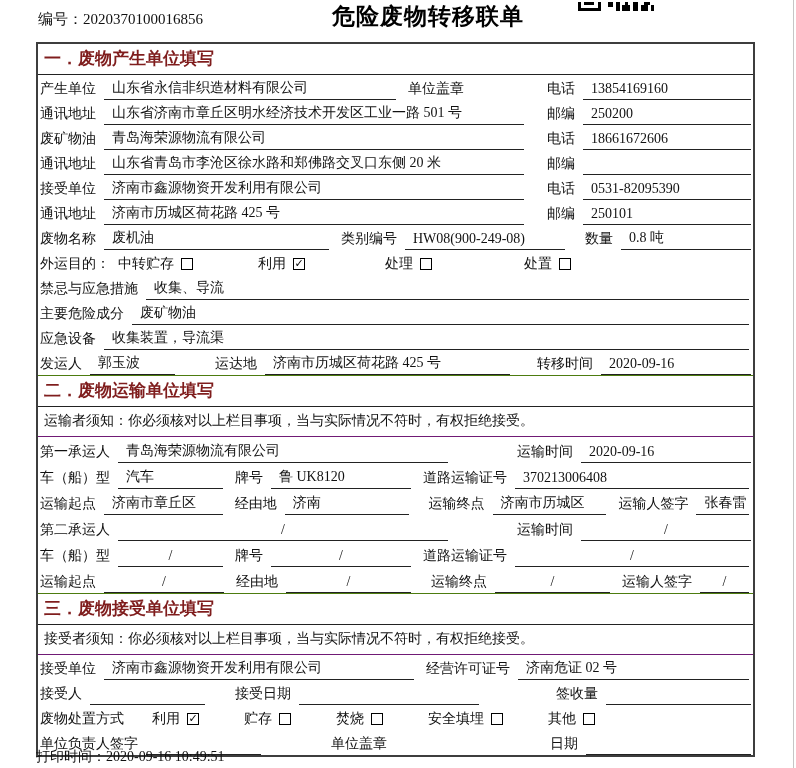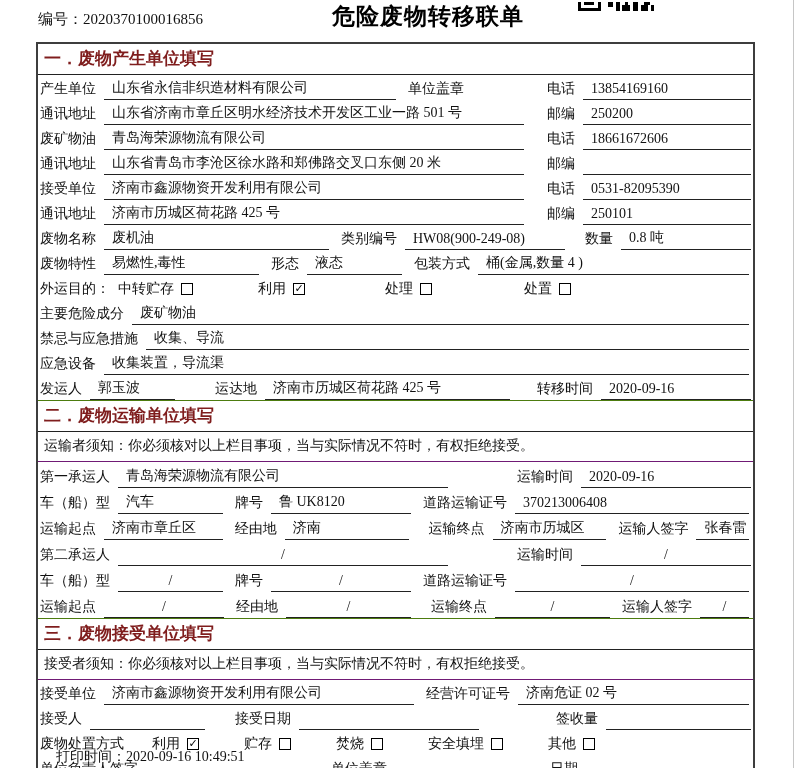--- a/index.html
+++ b/index.html
@@ -53,21 +53,21 @@
   .opt-label{white-space:nowrap;}
   .cb{
     display:inline-flex;align-items:center;justify-content:center;
     width:12px;height:12px;border:1px solid #000;margin-left:7px;
     box-sizing:border-box;background:#fff;
   }
   .tick{
     font-style:normal;font-size:11px;line-height:1;position:relative;top:-1px;
     font-family:"DejaVu Sans","Liberation Sans",sans-serif;color:#000;
   }
-  .print-time{position:absolute;left:56px;top:748px;font-size:14px;white-space:nowrap;}
+  .print-time{position:absolute;left:36px;top:748px;font-size:14px;white-space:nowrap;}
 </style>
 </head>
 <body>
 
 <div class="qr">
   <svg width="76" height="10" viewBox="0 0 76 10" xmlns="http://www.w3.org/2000/svg" fill="#000">
     <rect x="0" y="0" width="3" height="9"></rect>
       <rect x="20" y="0" width="3" height="9"></rect>
     <rect x="0" y="6" width="23" height="3"></rect>
       <rect x="6" y="0" width="10" height="3"></rect>
@@ -138,28 +138,20 @@
 
     <div class="row">
       <span class="lbl">废物名称</span>
       <span class="val w225">废机油</span>
       <span class="lbl g12">类别编号</span>
       <span class="val w160">HW08(900-249-08)</span>
       <span class="lbl push">数量</span>
       <span class="val w130">0.8 吨</span>
     </div>
 
-    <div class="row">
-      <span class="lbl">废物特性</span>
-      <span class="val w155">易燃性,毒性</span>
-      <span class="lbl g12">形态</span>
-      <span class="val w95">液态</span>
-      <span class="lbl g12">包装方式</span>
-      <span class="val flex">桶(金属,数量  4 )</span>
-    </div>
 
     <div class="row">
       <span class="lbl">外运目的：</span>
       <span class="opt">
         <span class="opt-label">中转贮存</span>
         <span class="cb"></span>
       </span>
       <span class="opt g65">
         <span class="opt-label">利用</span>
         <span class="cb">
@@ -170,27 +162,27 @@
         <span class="opt-label">处理</span>
         <span class="cb"></span>
       </span>
       <span class="opt g92">
         <span class="opt-label">处置</span>
         <span class="cb"></span>
       </span>
     </div>
 
     <div class="row">
+      <span class="lbl">禁忌与应急措施</span>
+      <span class="val flex">收集、导流</span>
+    </div>
+
+    <div class="row">
       <span class="lbl">主要危险成分</span>
       <span class="val flex">废矿物油</span>
-    </div>
-
-    <div class="row">
-      <span class="lbl">禁忌与应急措施</span>
-      <span class="val flex">收集、导流</span>
     </div>
 
     <div class="row">
       <span class="lbl">应急设备</span>
       <span class="val flex">收集装置，导流渠</span>
     </div>
 
     <div class="row">
       <span class="lbl">发运人</span>
       <span class="val w85">郭玉波</span>

